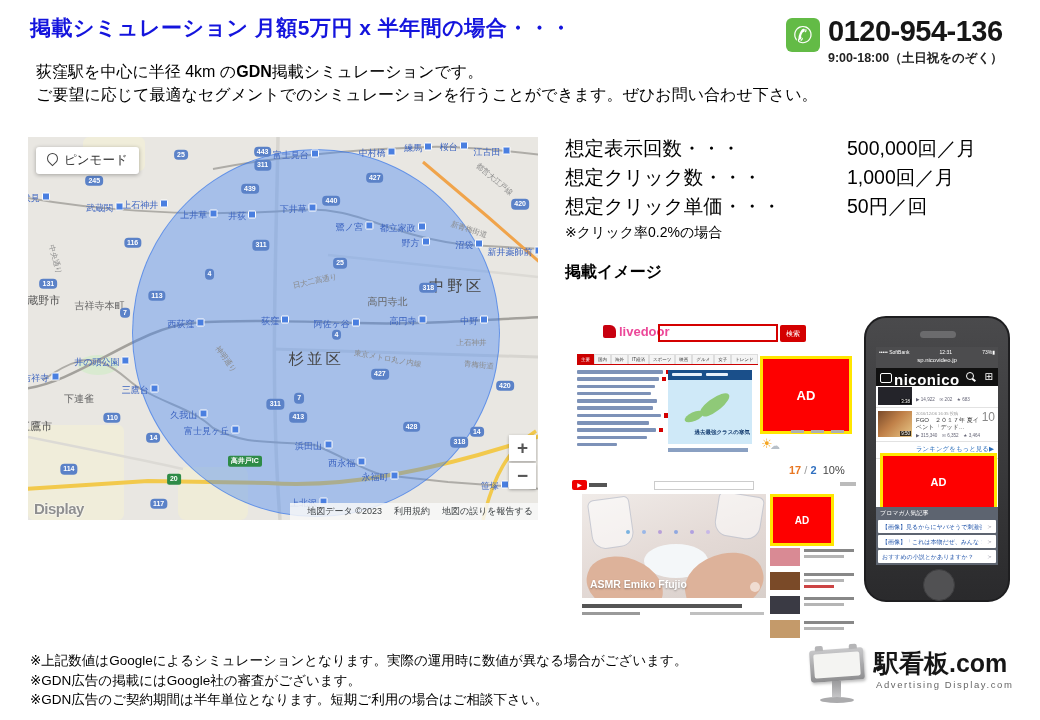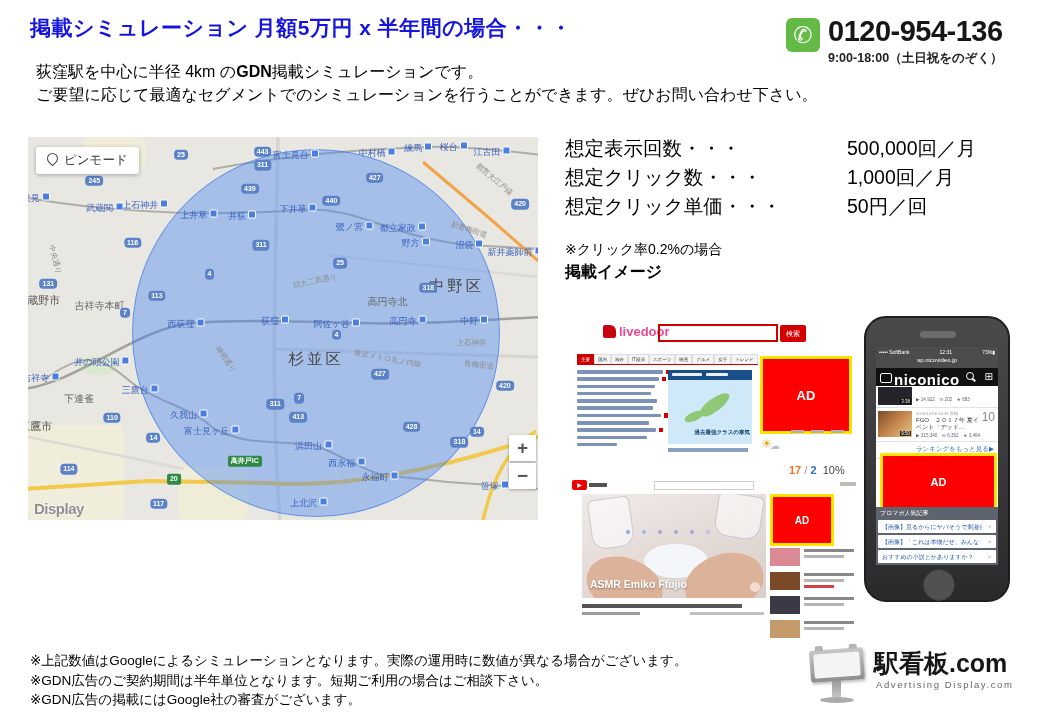--- a/index.html
+++ b/index.html
@@ -33,21 +33,21 @@
   #zoom-ctrl{position:absolute;right:2px;top:298px;z-index:6;width:27px;}
   .zbtn{width:27px;height:26px;background:#fff;box-shadow:0 1px 3px rgba(0,0,0,.3);font-size:19px;color:#555;text-align:center;line-height:25px;cursor:pointer;margin-bottom:2px;font-weight:bold;}
   #google-logo{position:absolute;left:6px;bottom:3px;z-index:6;font-size:15px;font-weight:bold;color:#8f8f8f;letter-spacing:-.5px;text-shadow:0 0 2px #fff,0 0 2px #fff;}
   #map-attr{position:absolute;right:0;bottom:0;z-index:6;background:rgba(248,248,248,.85);font-size:9px;color:#3c4043;padding:2px 5px;white-space:nowrap;}
   #map-attr span{margin-left:12px;}
 
   
   #stats{left:565px;top:134px;width:460px;}
   .stat-row{display:flex;font-size:19.5px;color:#000;line-height:29px;}
   .stat-label{width:282px;}
-  #stats-note{font-size:14px;color:#000;margin-top:20px;}
+  #stats-note{font-size:14px;color:#000;margin-top:3px;}
   #placement-heading{left:565px;top:262px;font-size:16px;font-weight:bold;color:#000;}
 
   
   .ad-box{background:#fe0000;border:3px solid #ffe600;color:#fff;font-weight:bold;display:flex;align-items:center;justify-content:center;}
 
   
   #livedoor{left:570px;top:318px;width:285px;height:142px;background:#fff;}
   #ld-logo{position:absolute;left:33px;top:6px;font-size:13px;font-weight:bold;color:#ec4899;}
   #ld-bird{display:inline-block;width:13px;height:13px;background:#c8000f;border-radius:2px 6px 2px 2px;margin-right:3px;vertical-align:-2px;}
   #ld-search{position:absolute;left:88px;top:6px;width:112px;height:14px;border:2px solid #d40000;font-size:8px;padding:0 2px;}
@@ -259,20 +259,21 @@
       <div class="m-road" style="left: 83%; top: 21.5%; transform: rotate(18deg);">新青梅街道</div>
       <div class="m-road" style="left: 84%; top: 52.5%; transform: rotate(0deg);">上石神井</div>
       <div class="m-road" style="left: 85.5%; top: 58%; transform: rotate(5deg);">青梅街道</div>
     </div>
   <div id="pin-btn"><span class="pin"></span><span>ピンモード</span></div>
   <div id="zoom-ctrl">
     <div class="zbtn">+</div>
     <div class="zbtn">−</div>
   </div>
   <div id="google-logo">Display</div>
+  <div id="map-attr"><span>地図データ ©2023</span><span>利用規約</span><span>地図の誤りを報告する</span></div>
 </div>
 
 <div class="abs" id="stats">
   <div class="stat-row">
     <span class="stat-label">想定表示回数・・・</span>
     <span class="stat-value">500,000回／月</span>
   </div>
   <div class="stat-row">
     <span class="stat-label">想定クリック数・・・</span>
     <span class="stat-value">1,000回／月</span>
@@ -445,22 +446,22 @@
             <span class="c">＞</span>
           </div>
         </div>
     </div>
   </div>
   <div id="ph-home"></div>
 </div>
 
 <div class="abs" id="footer-notes">
     <div>※上記数値はGoogleによるシミュレーションとなります。実際の運用時に数値が異なる場合がございます。</div>
+    <div>※GDN広告の掲載にはGoogle社の審査がございます。</div>
     <div>※GDN広告のご契約期間は半年単位となります。短期ご利用の場合はご相談下さい。</div>
-    <div>※GDN広告の掲載にはGoogle社の審査がございます。</div>
   </div>
 <div class="abs" id="brand">
   <div id="bb-board">
       <div id="bb-hook1"></div>
       <div id="bb-hook2"></div>
       <div id="bb-face"></div>
     </div>
   <div id="bb-post"></div>
   <div id="bb-base"></div>
   <div id="brand-title">駅看板.com</div>

